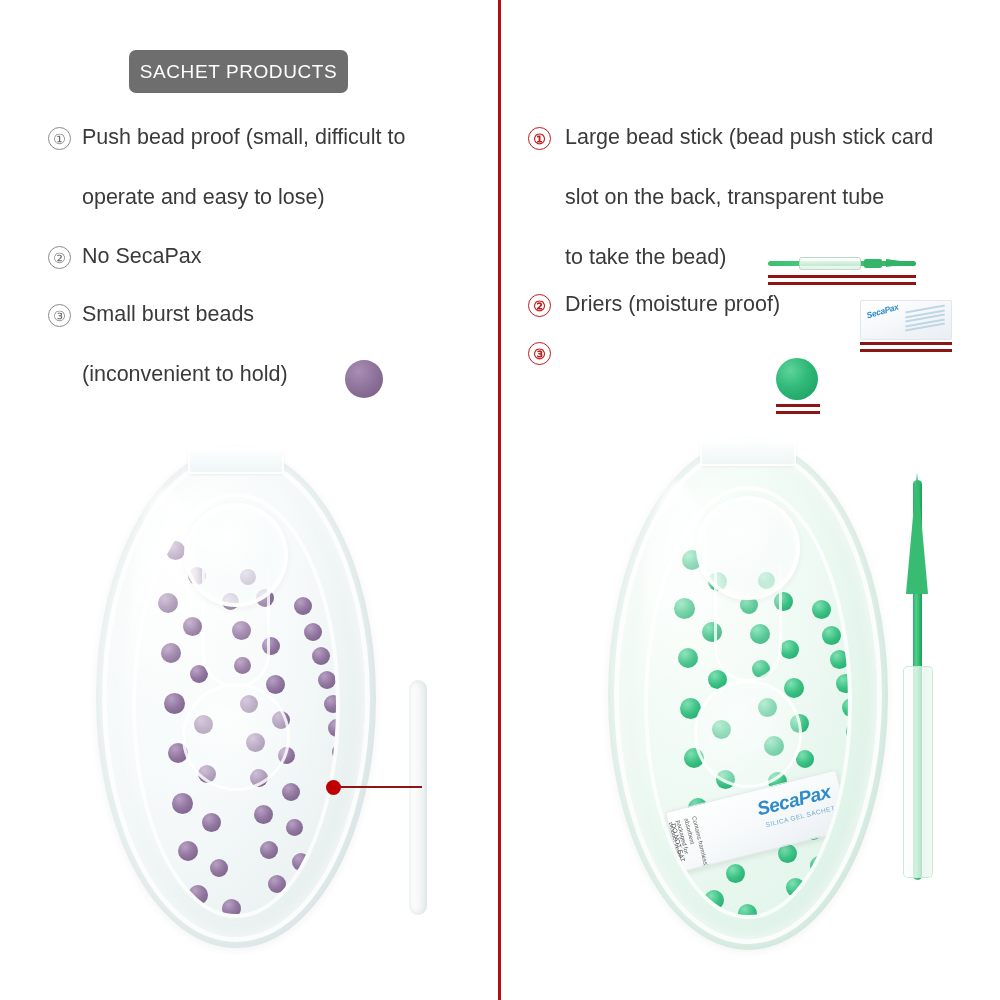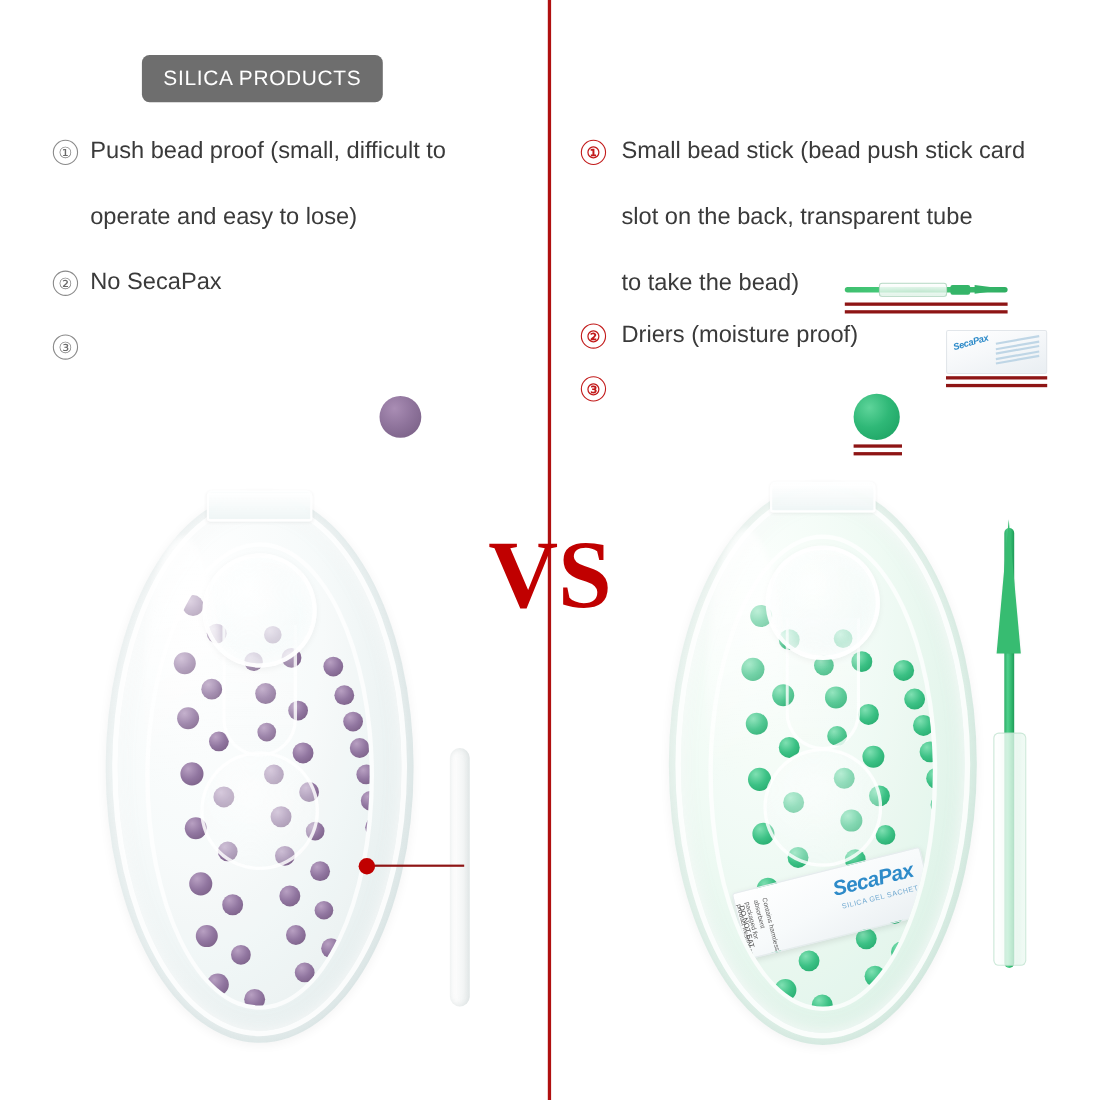--- a/index.html
+++ b/index.html
@@ -338,49 +338,52 @@
   }
 </style>
 </head>
 <body>
 
 <div id="page">
 
   <div class="divider"></div>
 
   <div class="badge badge-left">
-    <span>SILICA PRODUCTS</span>
+    <span>SACHET PRODUCTS</span>
   </div>
 
   <div class="list list-left">
     <div class="row">
       <span class="num num-gray">①</span>
       <span class="txt txt-left">Push bead proof (small, difficult to
 
 operate and easy to lose)</span>
     </div>
     <div class="gap-l1"></div>
     <div class="row">
       <span class="num num-gray">②</span>
       <span class="txt txt-left">No SecaPax</span>
     </div>
     <div class="gap-l2"></div>
     <div class="row">
       <span class="num num-gray">③</span>
+      <span class="txt txt-left">Small burst beads
+
+(inconvenient to hold)</span>
     </div>
   </div>
 
   <div class="thumb" id="thumb-bead-purple">
     <div class="bead-purple"></div>
   </div>
 
   <div class="list list-right">
     <div class="row">
       <span class="num num-red">①</span>
-      <span class="txt txt-right">Small bead stick (bead push stick card
+      <span class="txt txt-right">Large bead stick (bead push stick card
 
 slot on the back, transparent tube
 
 to take the bead)</span>
     </div>
     <div class="gap-r1"></div>
     <div class="row">
       <span class="num num-red">②</span>
       <span class="txt txt-right">Driers (moisture proof)</span>
     </div>
@@ -421,21 +424,20 @@
   </div>
 
   <div class="thumb" id="thumb-bead-green">
     <div class="bead-green"></div>
     <div class="underline2" style="top:46px">
         <i></i>
         <i></i>
       </div>
   </div>
 
-  <div class="vs">VS</div>
 
   <div class="case case-left">
     <div class="case-body">
       <div class="case-inner">
         <div class="beads" id="beads-left">
             <div class="bead bead-p" style="left: 30px; top: 44px; width: 19px; height: 19px;"></div>
             <div class="bead bead-p" style="left: 52px; top: 70px; width: 18px; height: 18px;"></div>
             <div class="bead bead-p" style="left: 22px; top: 96px; width: 20px; height: 20px;"></div>
             <div class="bead bead-p" style="left: 47px; top: 120px; width: 19px; height: 19px;"></div>
             <div class="bead bead-p" style="left: 25px; top: 146px; width: 20px; height: 20px;"></div>

